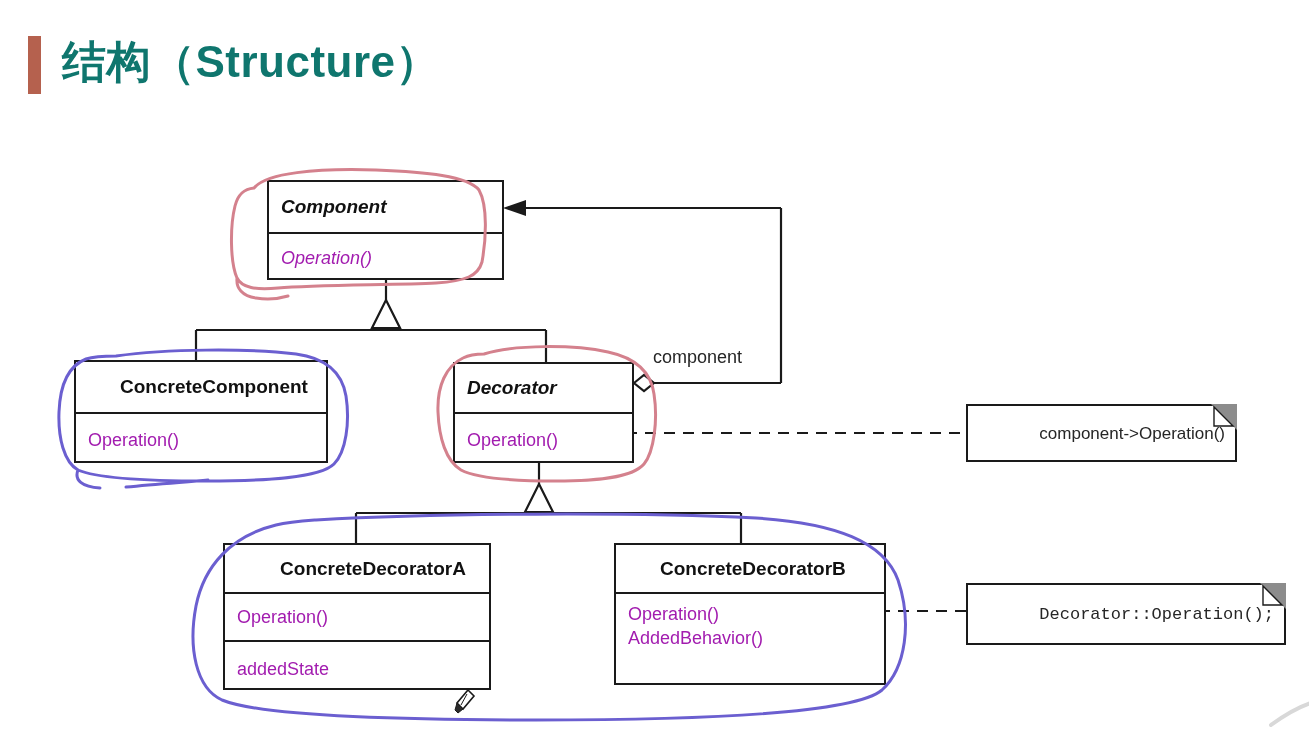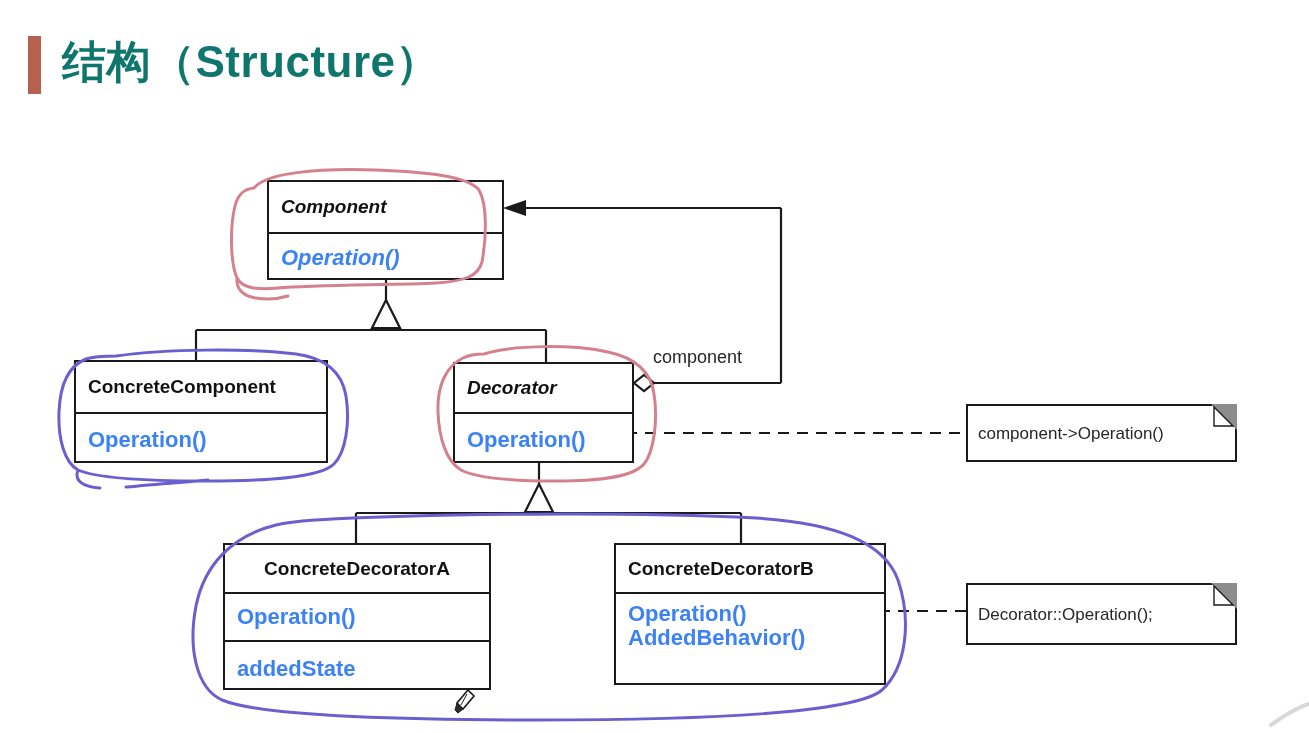--- a/index.html
+++ b/index.html
@@ -79,27 +79,27 @@
     font-size: 19px;
     color: #111;
     white-space: nowrap;
   }
   .cls-name.abstract {
     font-style: italic;
     font-weight: bold;
   }
   .cls-name.concrete {
     font-weight: bold;
+    margin-left: 32px;
   }
   .cls-member {
-    font-size: 22px;
-    color: #3b82f6;
+    font-size: 18px;
+    color: #a21caf;
     white-space: nowrap;
     line-height: 24px;
-    font-weight: bold;
   }
   .cls-member.abstract {
     font-style: italic;
   }
 
   
   .uml-note {
     position: absolute;
     box-sizing: border-box;
     border: 2px solid #1a1a1a;
@@ -108,20 +108,21 @@
     z-index: 3;
     display: flex;
     flex-direction: column;
     justify-content: center;
   }
   .uml-note .note-line {
     font-size: 17px;
     color: #262626;
     white-space: nowrap;
     line-height: 23px;
+    text-align: right;
   }
   .note-fold-edge {
     position: absolute;
     right: -2px;
     top: -2px;
     width: 26px;
     height: 26px;
     overflow: hidden;
   }
 
@@ -246,21 +247,21 @@
   <div class="uml-note" id="note-1" style="left:950px; top:404px; width:271px; height:58px;">
     <span class="note-line">component-&gt;Operation()</span>
     <div class="note-fold-edge">
       <svg width="26" height="26" viewBox="0 0 26 26">
         <polygon points="0,0 26,0 26,26" fill="#8c8c8c"></polygon>
         <polygon points="3,3 22,22 3,22" fill="#ffffff" stroke="#1a1a1a" stroke-width="1.4"></polygon>
       </svg>
     </div>
   </div>
 
-  <div class="uml-note" id="note-2" style="left:950px; top:583px; width:271px; height:62px;">
+  <div class="uml-note" id="note-2" style="left:950px; top:583px; width:320px; height:62px;font-family:Liberation Mono, monospace;">
     <span class="note-line">Decorator::Operation();</span>
     <div class="note-fold-edge">
       <svg width="26" height="26" viewBox="0 0 26 26">
         <polygon points="0,0 26,0 26,26" fill="#8c8c8c"></polygon>
         <polygon points="3,3 22,22 3,22" fill="#ffffff" stroke="#1a1a1a" stroke-width="1.4"></polygon>
       </svg>
     </div>
   </div>
 
   <svg id="ink-layer" width="1309" height="733">

